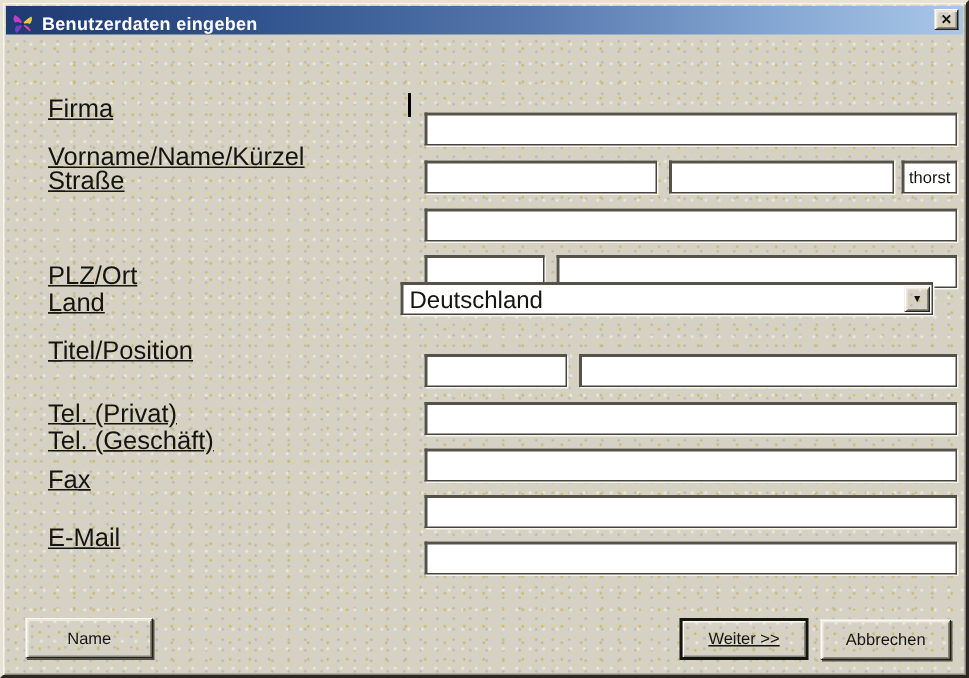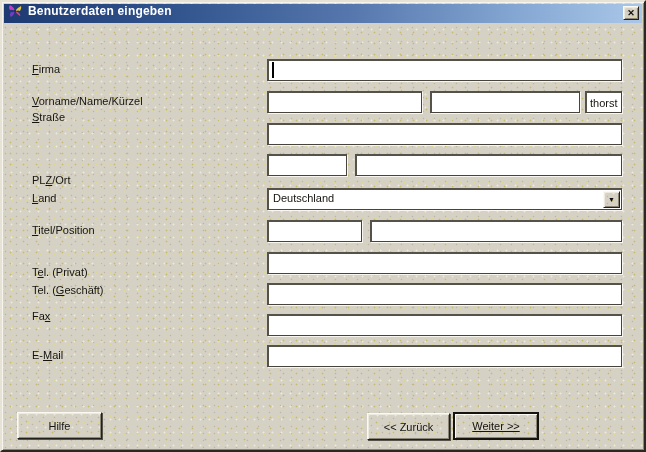--- a/index.html
+++ b/index.html
@@ -19,56 +19,56 @@
   .dialog{
     position:relative;width:646px;height:452px;box-sizing:border-box;
     border:2px solid;border-color:#e6e2d6 #2a2823 #2a2823 #e6e2d6;
     box-shadow: inset 1px 1px 0 #f6f4ec, inset -1px -1px 0 #8d887b;
     overflow:hidden;
   }
 
   .titlebar{
     position:absolute;left:2px;top:2px;right:2px;height:19px;
     background:linear-gradient(90deg,#1e3a72 0%,#30528c 25%,#5678ae 55%,#84a6d2 80%,#a9c7e8 100%);
-    display:flex;align-items:flex-start;padding-left:4px;box-sizing:border-box;
+    display:flex;align-items:flex-end;padding-left:4px;box-sizing:border-box;
   }
   .title{color:#ffffff;font-size:12px;font-weight:bold;margin-left:5px;letter-spacing:.2px;white-space:nowrap;}
   .app-icon{width:15px;height:14px;display:inline-block;}
 
   .close-btn{
     position:absolute;right:3px;top:2px;width:16px;height:14px;padding:0;
     background-color:#d5d1c4;
     border:1px solid;border-color:#fbf9f1 #21201b #21201b #fbf9f1;
     box-shadow: inset 1px 1px 0 #ece9de, inset -1px -1px 0 #8b8678;
     font-family:"Liberation Sans",sans-serif;font-size:9px;font-weight:bold;line-height:11px;
     color:#101010;cursor:default;
   }
 
   .lbl{
-    position:absolute;left:30px;font-size:11px;color:#16140f;white-space:nowrap;
+    position:absolute;left:30px;font-size:17px;color:#16140f;white-space:nowrap;text-decoration:underline;
   }
   .lbl u{text-underline-offset:1px;}
 
   .tfield{
     position:absolute;box-sizing:border-box;height:22px;
     background:#ffffff;
     border:1px solid #47443d;border-top:2px solid #55524a;border-left:2px solid #55524a;
     box-shadow:1px 1px 0 #f8f6ee;
     font-family:"Liberation Sans",sans-serif;font-size:11px;color:#16140f;
-    padding:0 3px;margin:0;outline:none;
+    padding:0 3px;margin:16px;outline:none;
   }
 
   .caret{position:absolute;left:270px;top:60px;width:2px;height:16px;background:#000;}
 
   .combo{
     position:absolute;box-sizing:border-box;height:22px;background:#fff;
     border:1px solid #47443d;border-top:2px solid #55524a;border-left:2px solid #55524a;
     box-shadow:1px 1px 0 #f8f6ee;
   }
-  .combo-text{position:absolute;left:4px;top:2px;font-size:11px;color:#16140f;}
+  .combo-text{position:absolute;left:4px;top:2px;font-size:16px;color:#16140f;}
   .combo-btn{
     position:absolute;right:1px;top:1px;bottom:1px;width:17px;padding:0;
     background-color:#d5d1c4;
     border:1px solid;border-color:#fbf9f1 #21201b #21201b #fbf9f1;
     box-shadow: inset 1px 1px 0 #ece9de, inset -1px -1px 0 #8b8678;
     font-size:7px;line-height:15px;color:#101010;cursor:default;
   }
 
   .btn{
     position:absolute;box-sizing:border-box;height:27px;
@@ -130,17 +130,17 @@
   </div>
 
   <input class="tfield" style="left: 265px; top: 218px; width: 95px;" value="">
   <input class="tfield" style="left: 368px; top: 218px; width: 252px;" value="">
 
   <input class="tfield" style="left: 265px; top: 250px; width: 355px;" value="">
   <input class="tfield" style="left: 265px; top: 281px; width: 355px;" value="">
   <input class="tfield" style="left: 265px; top: 312px; width: 355px;" value="">
   <input class="tfield" style="left: 265px; top: 343px; width: 355px;" value="">
 
-  <button class="btn texture" style="left:15px;top:410px;width:85px">Hilfe</button>
-  <button class="btn texture" style="left:365px;top:411px;width:83px">&lt;&lt; Zurück</button>
+  <button class="btn texture" style="left:15px;top:410px;width:85px">Name</button>
   <button class="btn texture default" style="left:451px;top:410px;width:86px;height:28px">Weiter &gt;&gt;</button>
+  <button class="btn texture" style="left:545px;top:411px;width:87px">Abbrechen</button>
 
 </div>
 
 </body></html>

